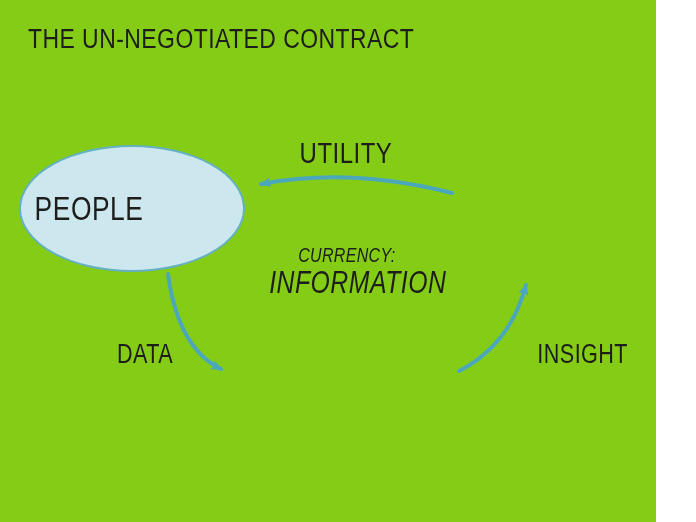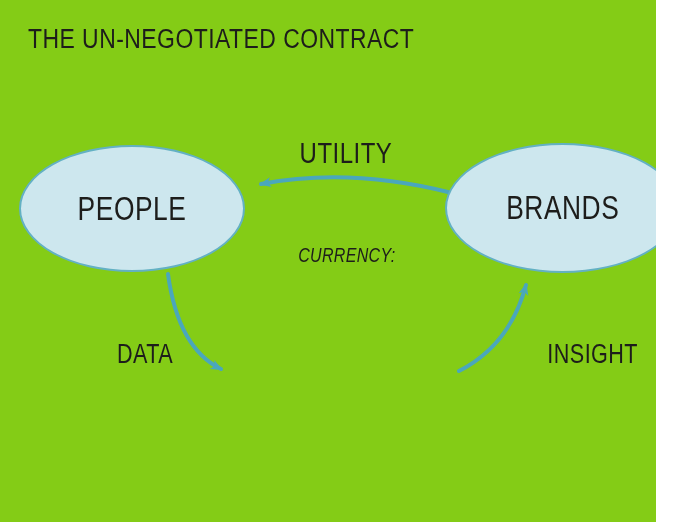--- a/index.html
+++ b/index.html
@@ -43,21 +43,20 @@
     stroke-linecap: round;
   }
   .arrow-head { fill: var(--arrow); }
   .node {
     position: absolute;
     border-radius: 50%;
     background: var(--node-fill);
     border: 2px solid var(--node-stroke);
     display: flex;
     align-items: center;
-    justify-content: center;
   }
   .node-label {
     font-size: 33px;
     letter-spacing: 0.02em;
     white-space: nowrap;
     display: inline-block;
     transform: scaleX(0.8);
   }
   .node-people { left: 19px;  top: 145px; width: 226px; height: 127px; }
   .node-brands { left: 445px; top: 143px; width: 235px; height: 130px; }
@@ -68,21 +67,21 @@
     text-align: center;
     white-space: nowrap;
   }
   .float-label span {
     display: inline-block;
     transform: scaleX(0.8);
     letter-spacing: 0.02em;
   }
   .label-utility { left: 246px; top: 136px; font-size: 30px; }
   .label-data    { left: 45px;  top: 339px; font-size: 27px; }
-  .label-insight { left: 493px; top: 339px; font-size: 27px; text-align: center; }
+  .label-insight { left: 483px; top: 339px; font-size: 27px; text-align: center; }
   .center-caption {
     position: absolute;
     left: 247px;
     top: 245px;
     width: 200px;
     text-align: center;
     font-style: italic;
   }
   .center-caption .line1 { font-size: 20px; line-height: 21px; }
   .center-caption .line2 { font-size: 31px; line-height: 31px; margin-top: 1px; }
@@ -108,36 +107,36 @@
     </defs>
     <path class="arrow-path" d="M452,193 Q350,167 261,184" marker-end="url(#ah)"></path>
     <path class="arrow-path" d="M168,274 Q178,348 221,369" marker-end="url(#ah)"></path>
     <path class="arrow-path" d="M459,371 Q510,345 526,285" marker-end="url(#ah)"></path>
   </svg>
 
   <div class="node node-people">
     <span class="node-label">PEOPLE</span>
   </div>
 
-  <div class="node node-brands">
-    <span class="node-label">BRANDS</span>
-  </div>
 
 
   <div class="float-label label-data">
     <span>DATA</span>
   </div>
 
   <div class="float-label label-utility">
     <span>UTILITY</span>
   </div>
 
   <div class="float-label label-insight">
     <span>INSIGHT</span>
   </div>
 
   <div class="center-caption">
     <div class="line1">
       <span>CURRENCY:</span>
     </div>
+    <div class="line2">
+      <span>INFORMATION</span>
+    </div>
   </div>
 
 </div>
 
 </body></html>

